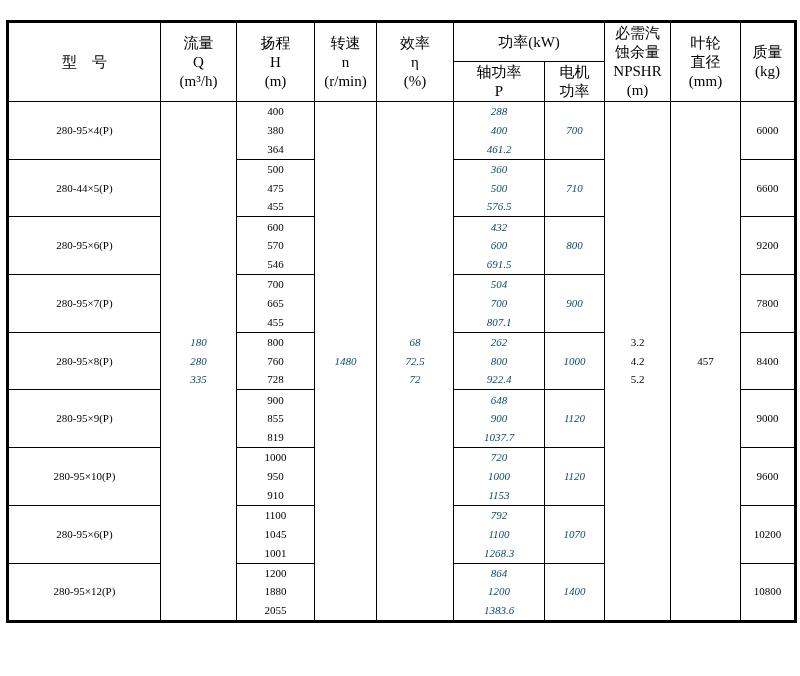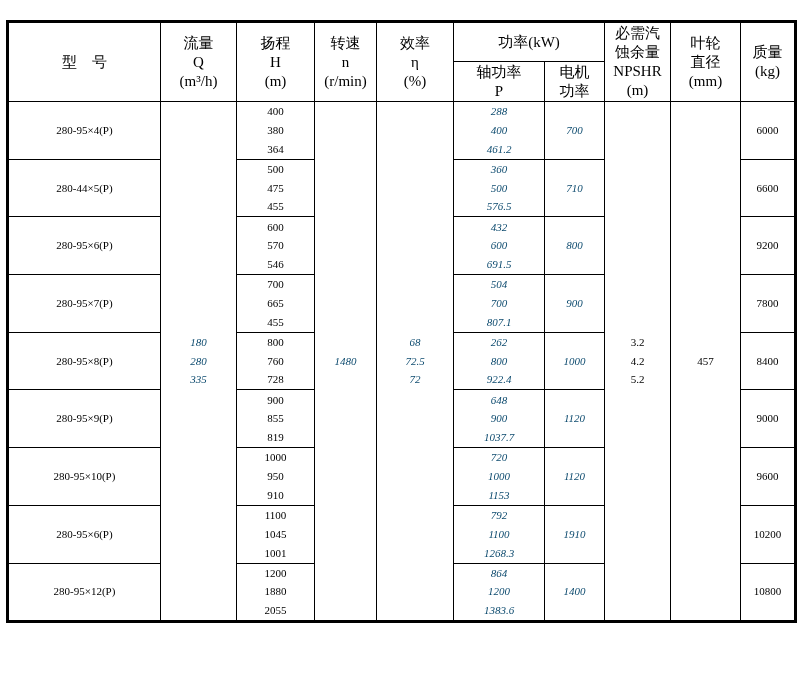--- a/index.html
+++ b/index.html
@@ -307,21 +307,21 @@
             <span class="ln">1100</span>
             <span class="ln">1045</span>
             <span class="ln">1001</span>
           </td>
           <td class="red">
             <span class="ln">792</span>
             <span class="ln">1100</span>
             <span class="ln">1268.3</span>
           </td>
           <td class="red">
-            <span class="ln">1910</span>
+            <span class="ln">1070</span>
           </td>
           <td>
             <span class="ln">10200</span>
           </td>
         </tr>
         <tr>
           <td>
             <span class="ln">280-95×12(P)</span>
           </td>
           <td>

